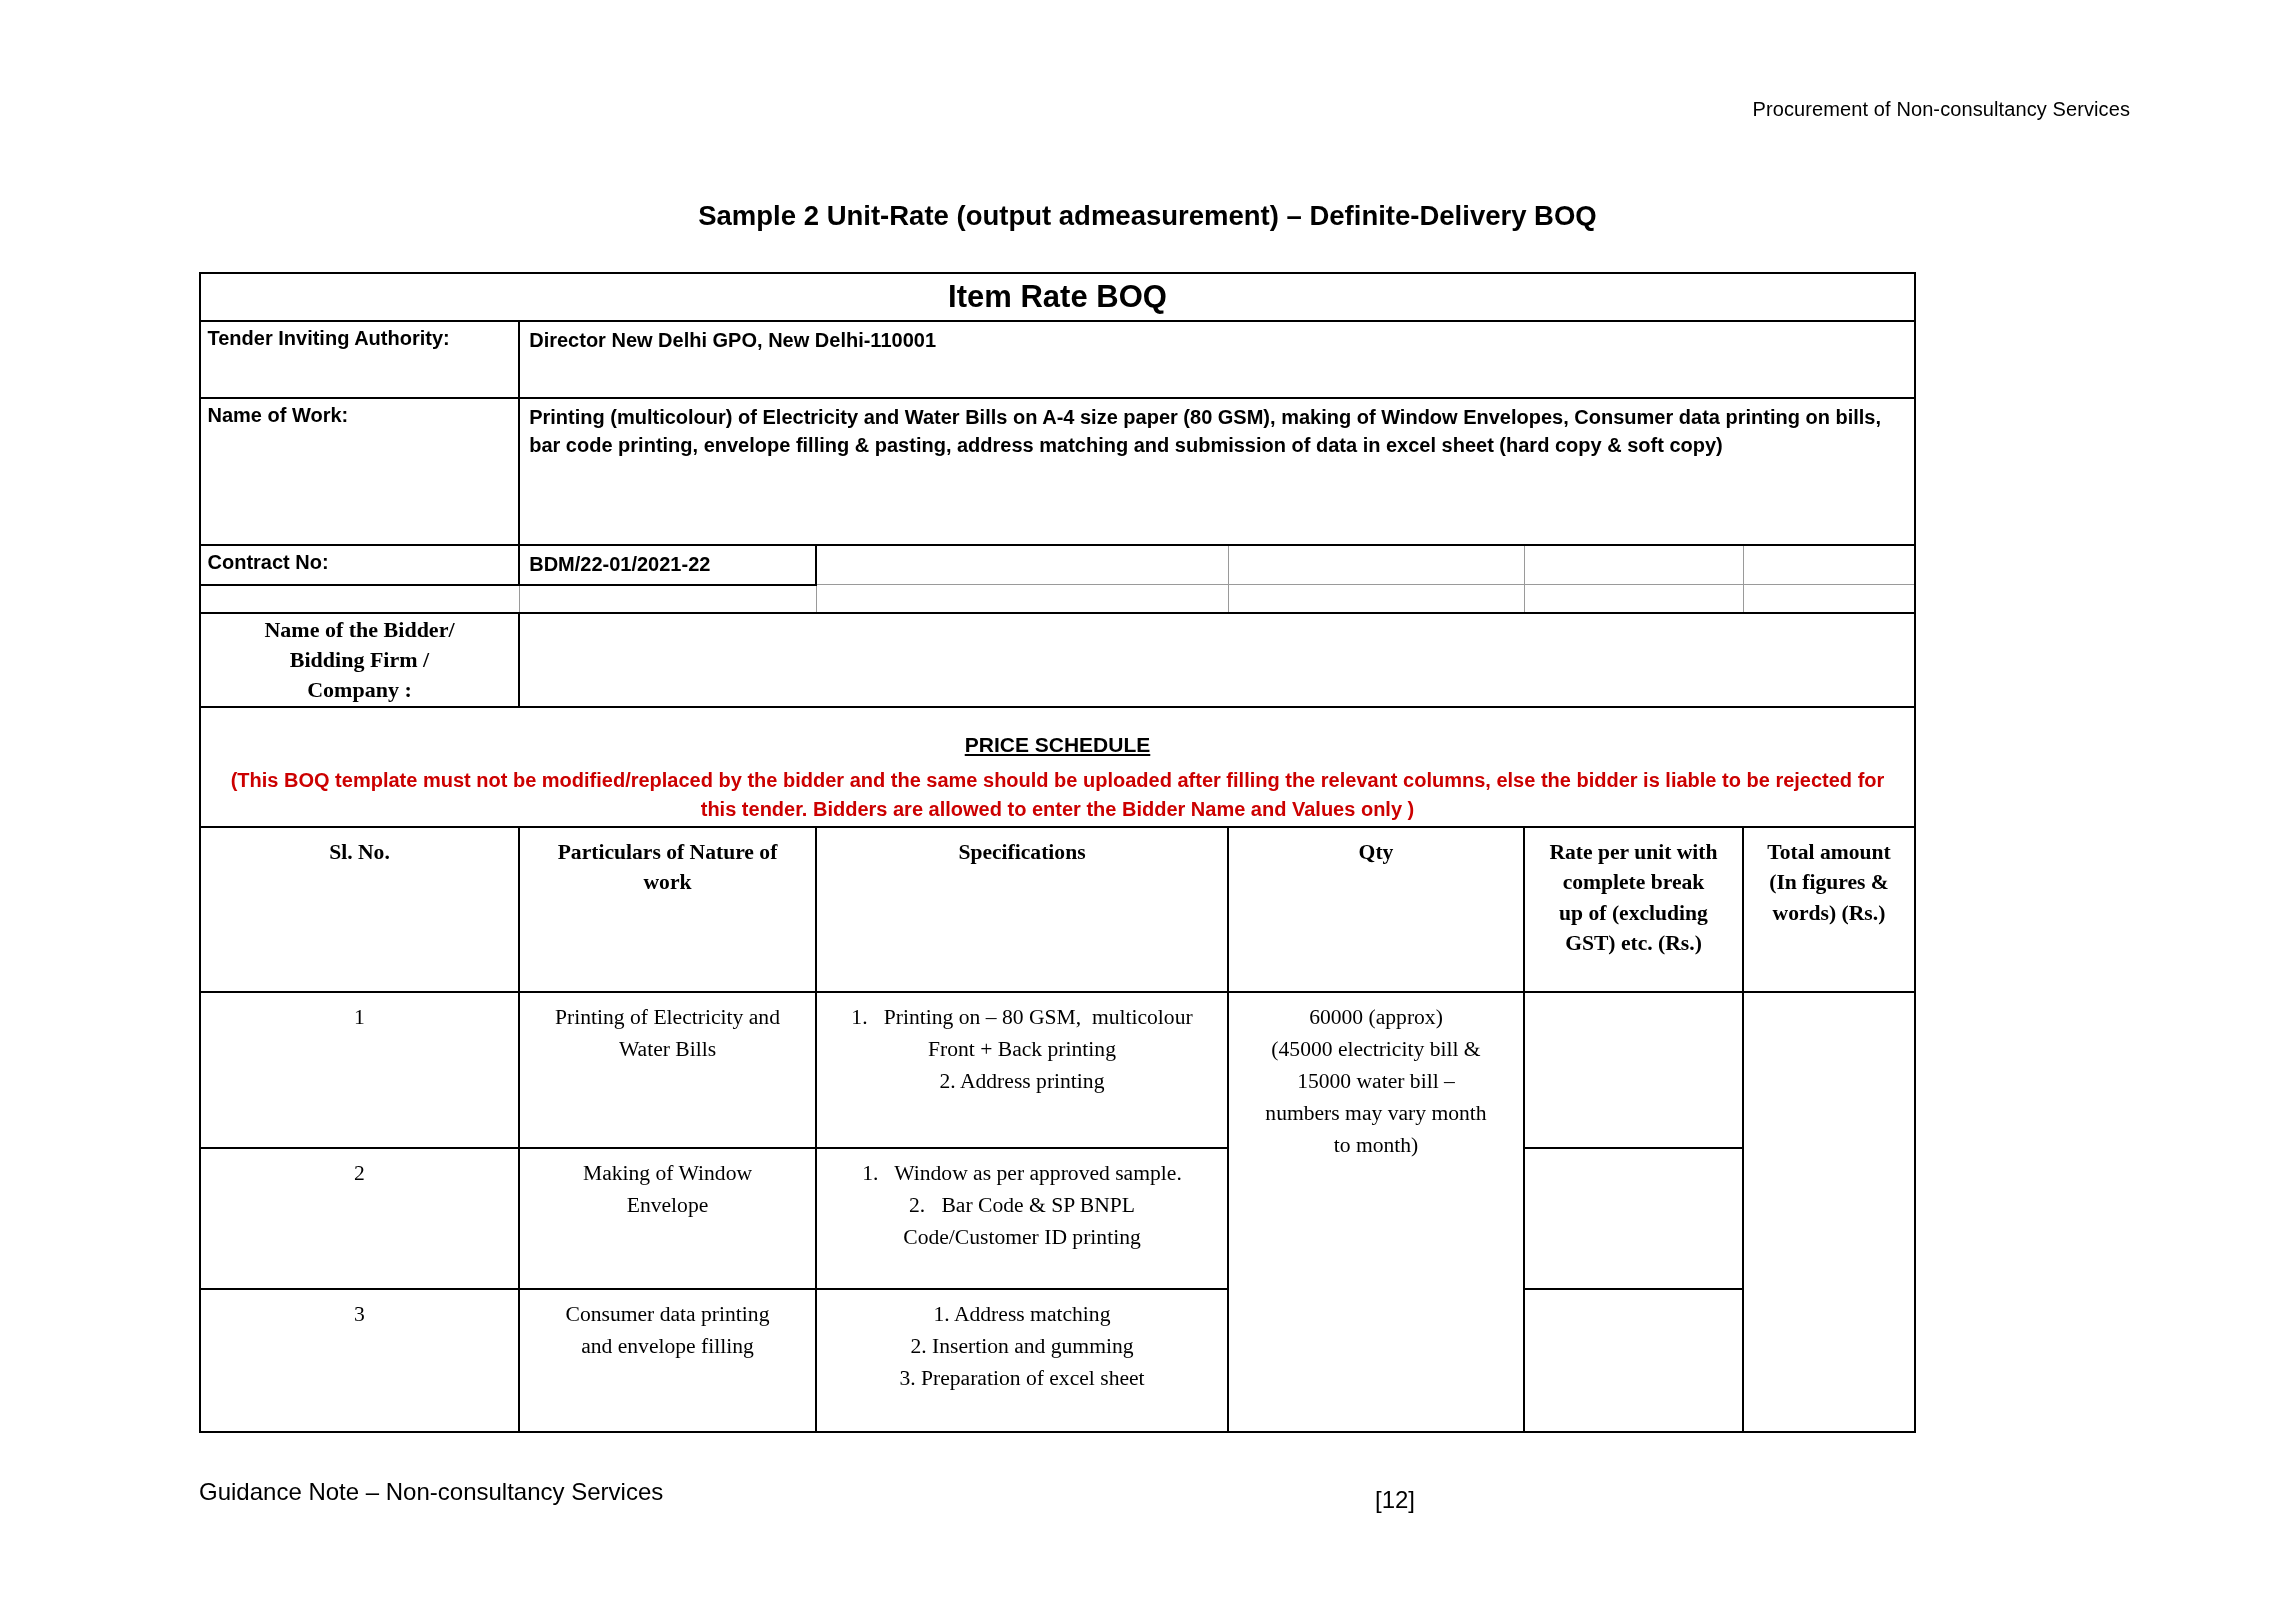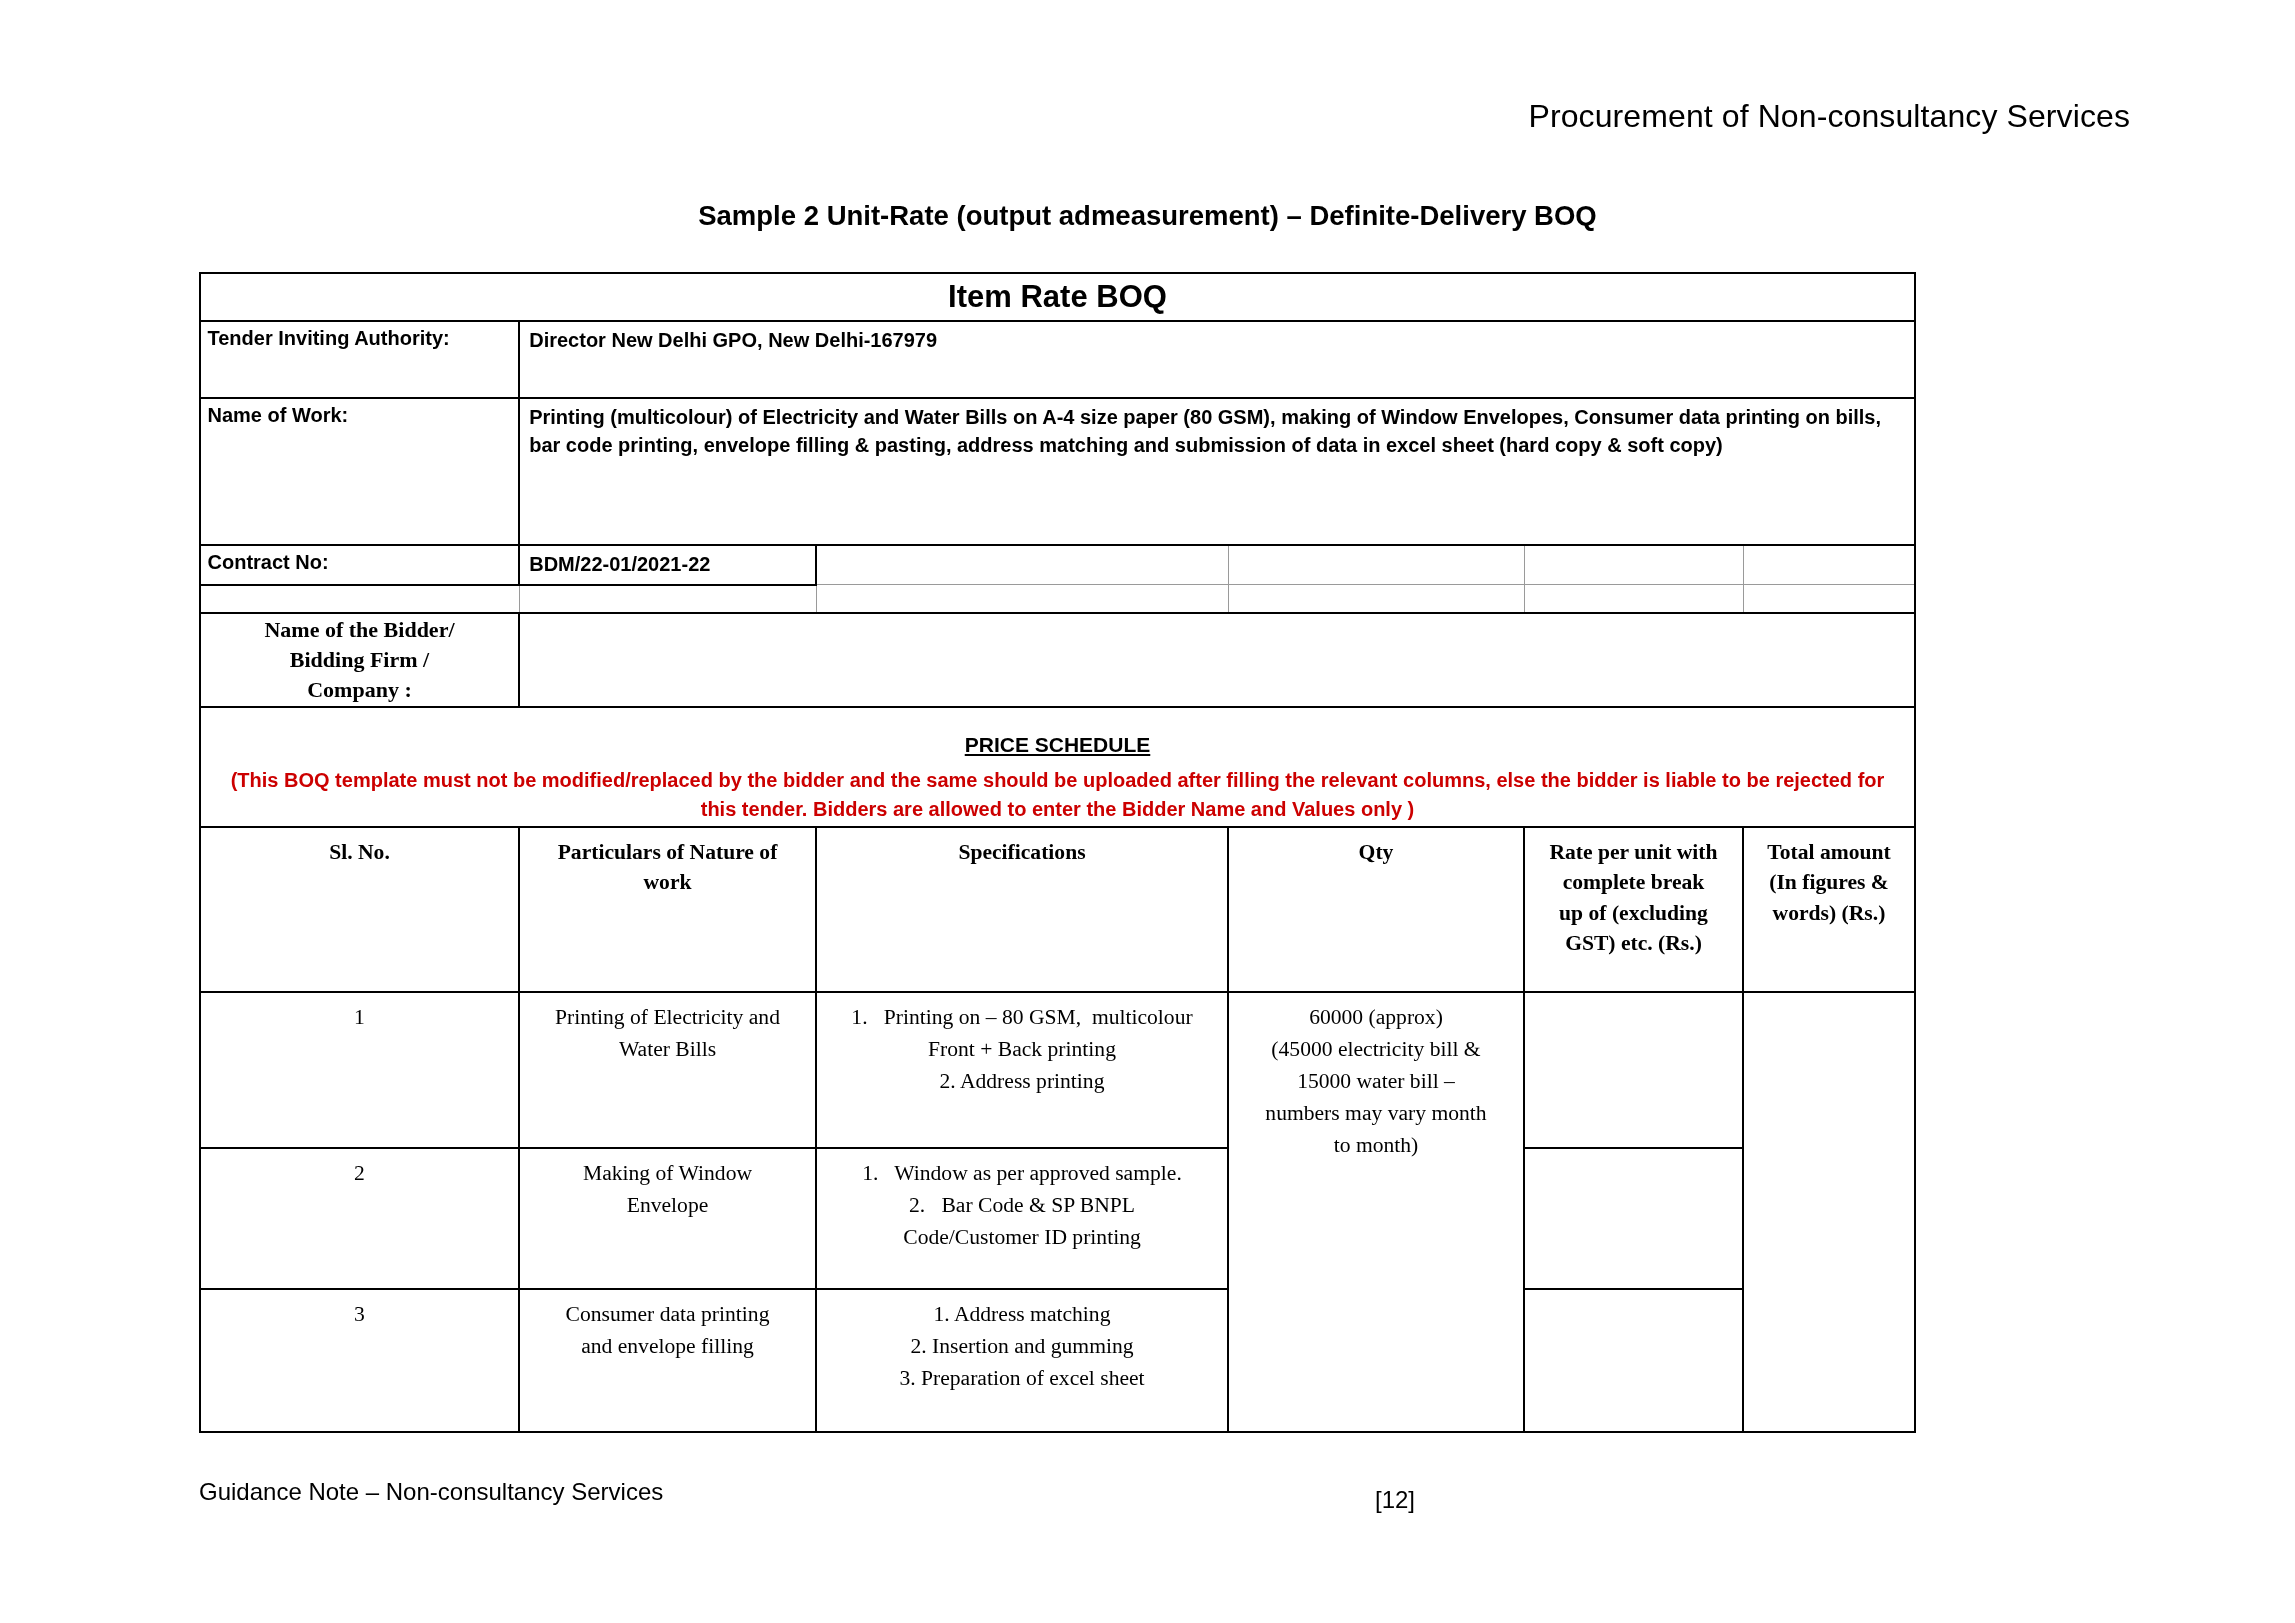--- a/index.html
+++ b/index.html
@@ -5,21 +5,21 @@
   * { margin:0; padding:0; box-sizing:border-box; }
   html,body { background:#ffffff; }
   body {
     width:2295px; height:1623px; position:relative;
     font-family:"Liberation Sans", sans-serif; color:#000;
   }
   .page { position:absolute; inset:0; background:#fff; }
 
   .page-header {
     position:absolute; top:98px; right:165px;
-    font-size:32px; letter-spacing:0.1px;
+    font-size:20px; letter-spacing:0.1px;
   }
   .doc-title {
     position:absolute; top:200px; left:0; width:100%;
     text-align:center; font-size:27.5px; font-weight:bold;
   }
 
   table.boq {
     position:absolute; top:272px; left:199px; width:1714px;
     border-collapse:collapse; table-layout:fixed;
     border:2px solid #000;
@@ -90,21 +90,21 @@
       <col style="width:172px">
     </colgroup>
 
     <tbody>
         <tr class="rA">
       <td colspan="6" class="cb tbl-title">Item Rate BOQ</td>
     </tr>
 
     <tr class="rB">
       <td class="cb lbl">Tender Inviting Authority:</td>
-      <td colspan="5" class="cb val">Director New Delhi GPO, New Delhi-167979</td>
+      <td colspan="5" class="cb val">Director New Delhi GPO, New Delhi-110001</td>
     </tr>
 
     <tr class="rC">
       <td class="cb lbl">Name of Work:</td>
       <td colspan="5" class="cb val">Printing (multicolour) of Electricity and Water Bills on A-4 size paper (80 GSM), making of Window Envelopes, Consumer data printing on bills, bar code printing, envelope filling &amp; pasting, address matching and submission of data in excel sheet (hard copy &amp; soft copy)</td>
     </tr>
 
     <tr class="rD">
       <td class="cb lbl">Contract No:</td>
       <td class="cb val">BDM/22-01/2021-22</td>

